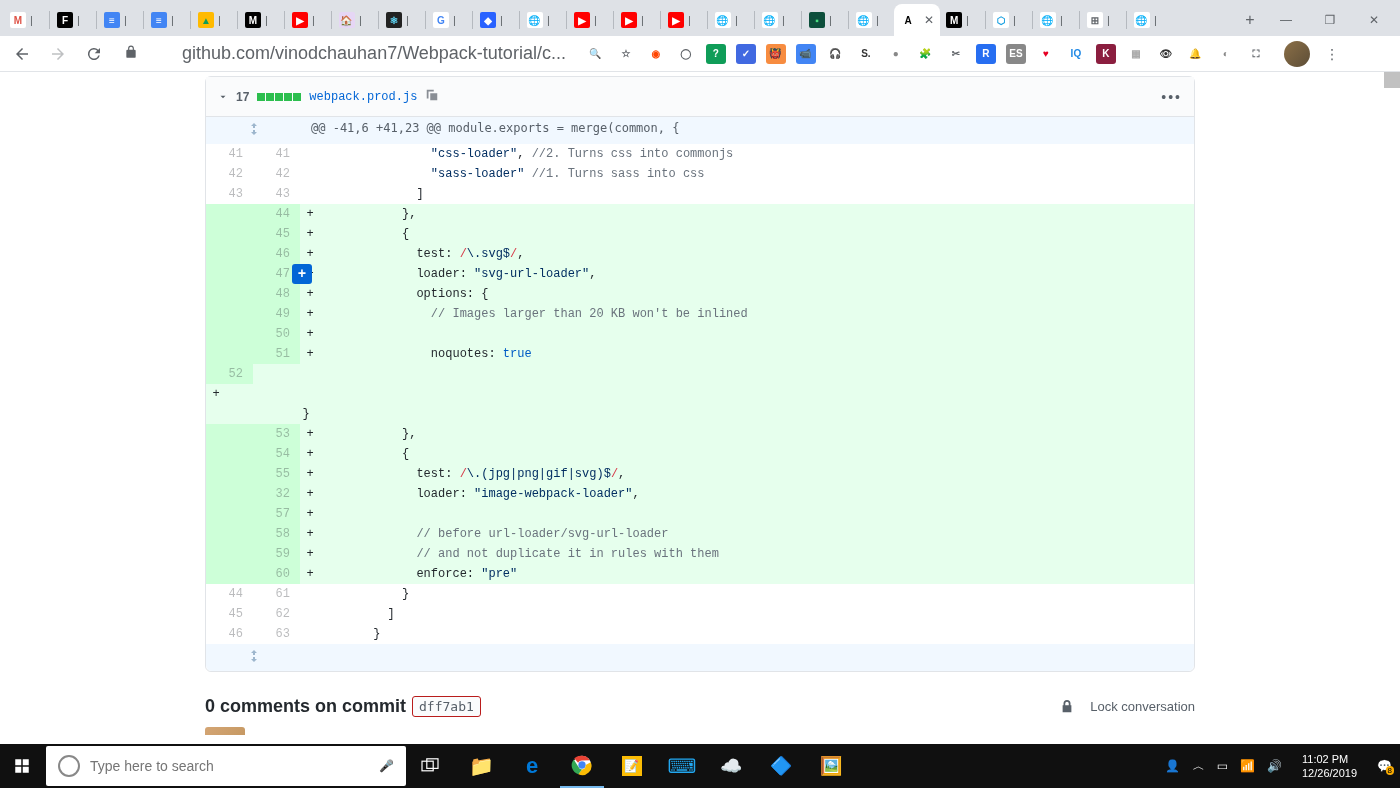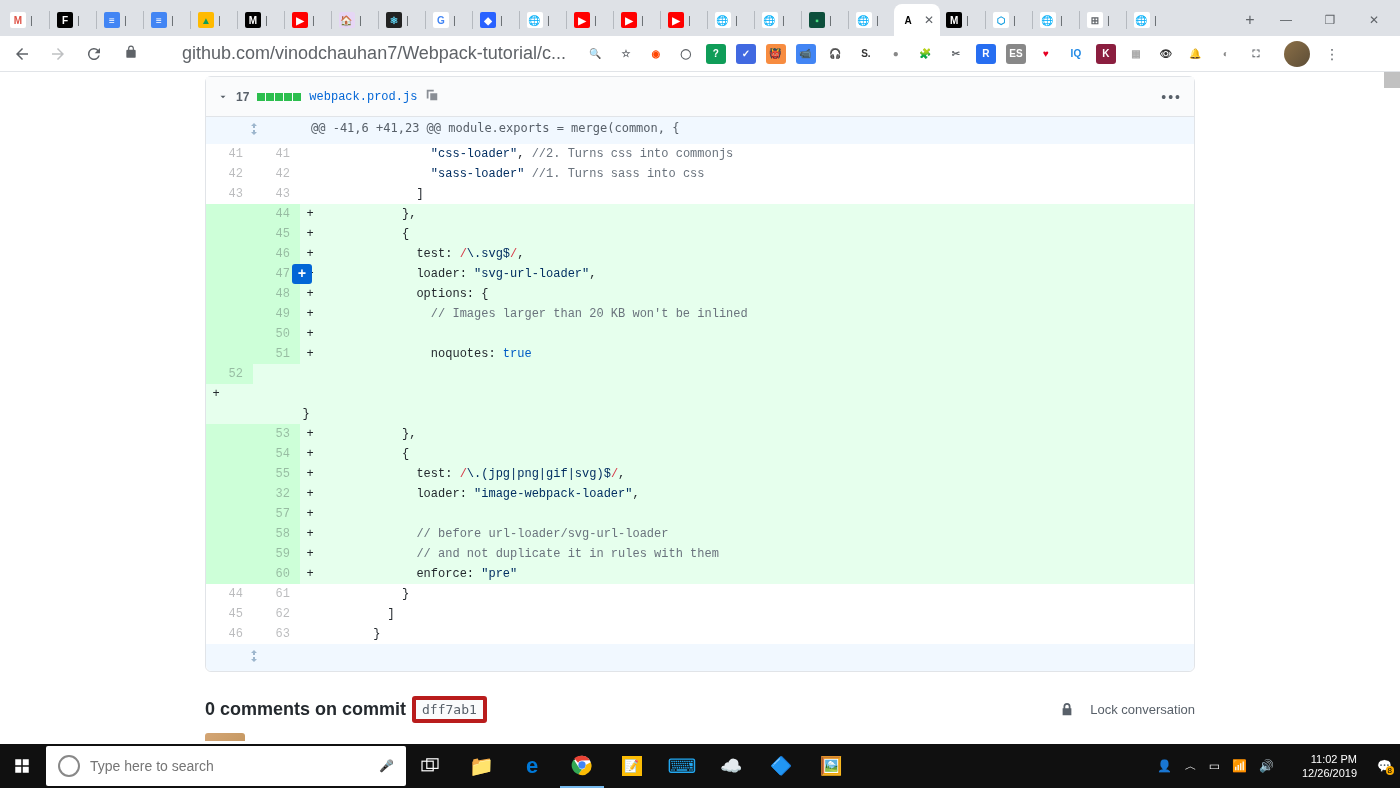--- a/index.html
+++ b/index.html
@@ -54,34 +54,34 @@
 
 .tok-str { color: #032f62; }
 .tok-cmt { color: #6a737d; }
 .tok-kwd { color: #d73a49; }
 .tok-num { color: #005cc5; }
 .tok-prop { color: #24292e; }
 .tok-bool { color: #005cc5; }
 
 .bottom-section { display: flex; align-items: center; margin-top: 24px; }
 .comments-title { font-size: 18px; font-weight: 600; color: #24292e; }
-.commit-sha { font-family: monospace; font-size: 13px; background: #fafbfc; border: 4px solid #b91c1c; padding: 2px 6px; border-radius: 3px; margin-left: 6px; color: #586069; }
+.commit-sha { font-family: monospace; font-size: 13px; background: #fafbfc; border: 1px solid #b91c1c; padding: 2px 6px; border-radius: 3px; margin-left: 6px; color: #586069; }
 .lock-link { margin-left: auto; color: #586069; font-size: 13px; display: flex; align-items: center; gap: 16px; }
 
 
 .taskbar { height: 44px; background: #101010; display: flex; align-items: center; color: #fff; font-size: 12px; }
 .tb-left { display: flex; align-items: center; height: 100%; }
 .tb-search { display: flex; align-items: center; background: #fff; color: #888; height: 40px; margin: 2px; padding: 0 12px; width: 360px; border-radius: 2px; gap: 10px; }
 .tb-search input { border: none; outline: none; font-size: 14px; flex: 1; color: #555; background: transparent; }
 .tb-cortana { width: 22px; height: 22px; border: 2px solid #888; border-radius: 50%; }
 .tb-mic { color: #555; }
 .tb-icons { display: flex; align-items: center; gap: 6px; margin-left: 8px; }
 .tb-icon { width: 44px; height: 44px; display: flex; align-items: center; justify-content: center; }
 .tb-right { margin-left: auto; display: flex; align-items: center; gap: 12px; padding-right: 8px; }
-.tb-time { text-align: right; font-size: 11px; line-height: 14px; padding: 0 8px; margin-left: 8px; }
+.tb-time { font-size: 11px; line-height: 14px; padding: 0 8px; }
 .scrollbar-ind { position:absolute; right:0; top:0; width:16px; height:16px; background:#c1c1c1; }
 </style>
 </head>
 <body>
 
 <div class="tab-strip">
   <div id="tabs-container" style="display:flex;align-items:flex-end;flex:1;overflow:hidden;">
       <div class="tab">
         <span class="tab-fav" style="background: rgb(255, 255, 255); color: rgb(222, 82, 70);">M</span>
         <span class="tab-label">|</span>

